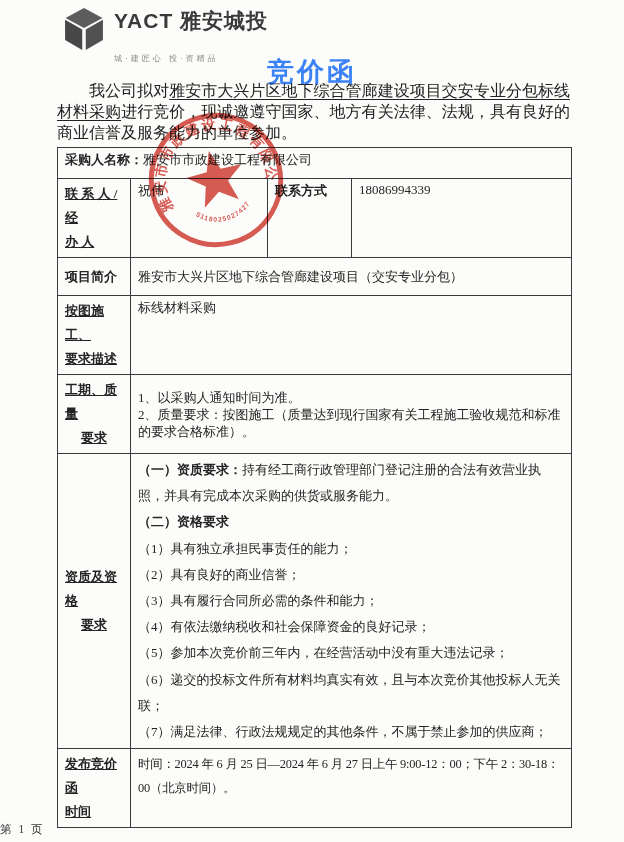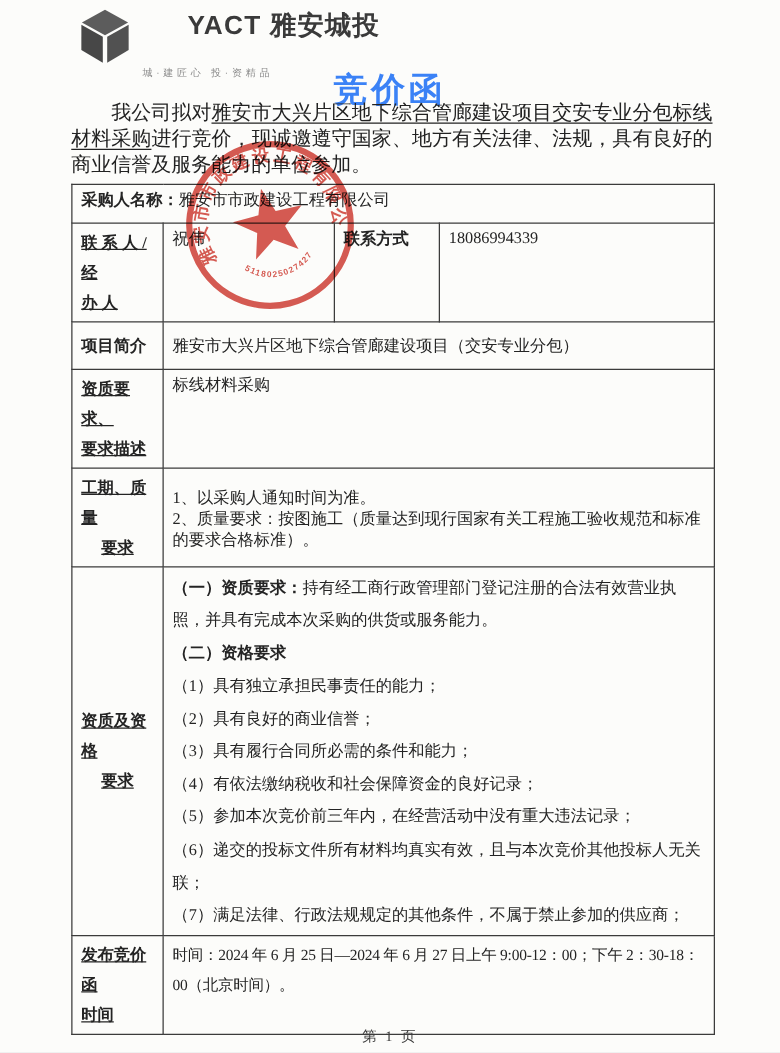--- a/index.html
+++ b/index.html
@@ -5,21 +5,21 @@
   html,body{margin:0;padding:0;background:#e8e8e8;}
   .page{
     position:relative;width:624px;height:842px;margin:0 auto;
     background:#fcfcfa;overflow:hidden;
     font-family:"Liberation Serif","DejaVu Serif",serif;color:#262626;
   }
   
   .logo{position:absolute;left:62px;top:6px;display:flex;align-items:flex-start;}
   .logo-cube{width:44px;height:46px;}
   .logo-textwrap{margin-left:8px;font-family:"Liberation Sans","DejaVu Sans",sans-serif;}
-  .logo-brand{font-size:21px;font-weight:bold;color:#3a3a3a;letter-spacing:1px;line-height:30px;margin-left:36px;}
+  .logo-brand{font-size:21px;font-weight:bold;color:#3a3a3a;letter-spacing:1px;line-height:30px;}
   .logo-tagline{font-size:8px;color:#8a8a8a;letter-spacing:3px;margin-top:17px;}
   
   .doc-title{position:absolute;left:0;top:54px;width:100%;text-align:center;
     font-size:27px;font-weight:bold;letter-spacing:3px;color:#3b82f6;}
   .intro{position:absolute;left:57px;top:80px;width:513px;
     font-size:16px;line-height:21px;text-align:justify;text-indent:2em;color:#222;}
   .intro .ul{text-decoration:underline;text-underline-offset:3px;}
   
   table.main{position:absolute;left:57px;top:147px;width:514px;
     border-collapse:collapse;table-layout:fixed;font-size:13px;color:#242424;}
@@ -33,21 +33,21 @@
   .lbl-line2-center{text-align:center;}
   .lh17{line-height:17px;}
   .lh24{line-height:24px;text-decoration:underline;}
   .lh26{line-height:26.2px;}
   .r8-val{font-size:12.4px;line-height:24px;letter-spacing:-0.2px;}
   .inline-lbl{font-weight:bold;}
   
   .stamp{position:absolute;left:145px;top:109px;width:142px;height:142px;
     transform:rotate(-14deg);opacity:0.82;mix-blend-mode:multiply;pointer-events:none;z-index:5;}
   
-  .footer{position:absolute;left:0;top:822px;width:100%;text-align:center;
+  .footer{position:absolute;left:0;top:822px;width:100%;text-align:left;
     font-size:11.5px;color:#3a3a3a;letter-spacing:2px;}
 </style>
 </head>
 <body>
 
 <div class="page">
 
   <div class="logo">
     <svg class="logo-cube" viewBox="0 0 100 104">
       <polygon points="50,4 92,27 50,50 8,27" fill="#5c5c5c"></polygon>
@@ -88,21 +88,21 @@
       <td>18086994339</td>
     </tr>
 
     <tr class="r4">
       <td class="lbl vmid">项目简介</td>
       <td colspan="3" class="vmid">雅安市大兴片区地下综合管廊建设项目（交安专业分包）</td>
     </tr>
 
     <tr class="r5">
       <td class="lbl lh24">
-        <div>资质要求、</div>
+        <div>按图施工、</div>
         <div>要求描述</div>
       </td>
       <td colspan="3">标线材料采购</td>
     </tr>
 
     <tr class="r6">
       <td class="lbl vmid lh24">
         <div>工期、质量</div>
         <div class="lbl-line2-center">要求</div>
       </td>

